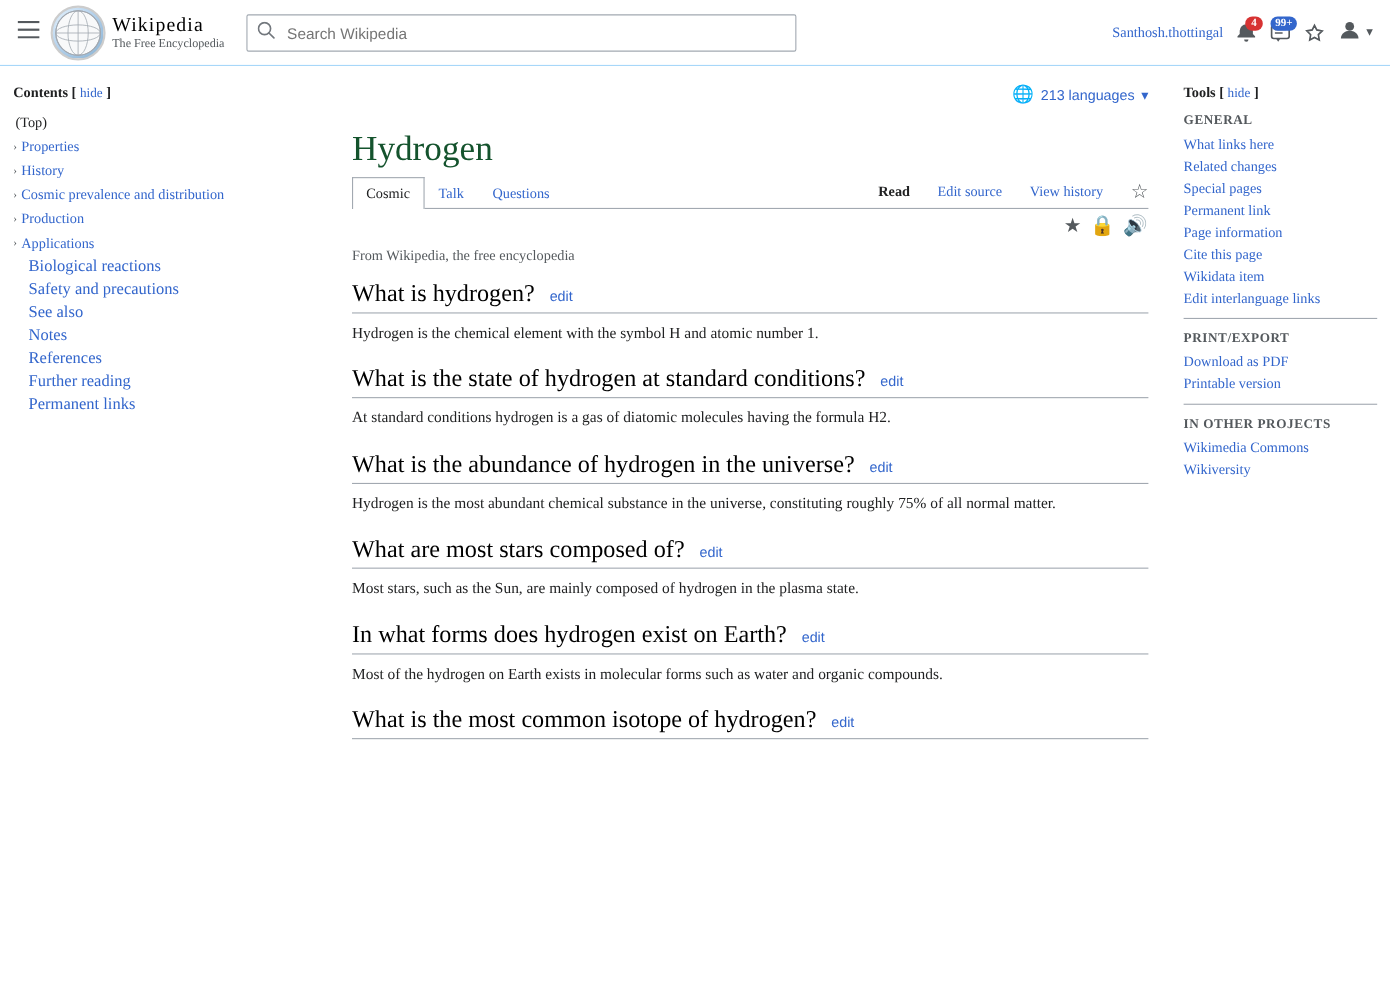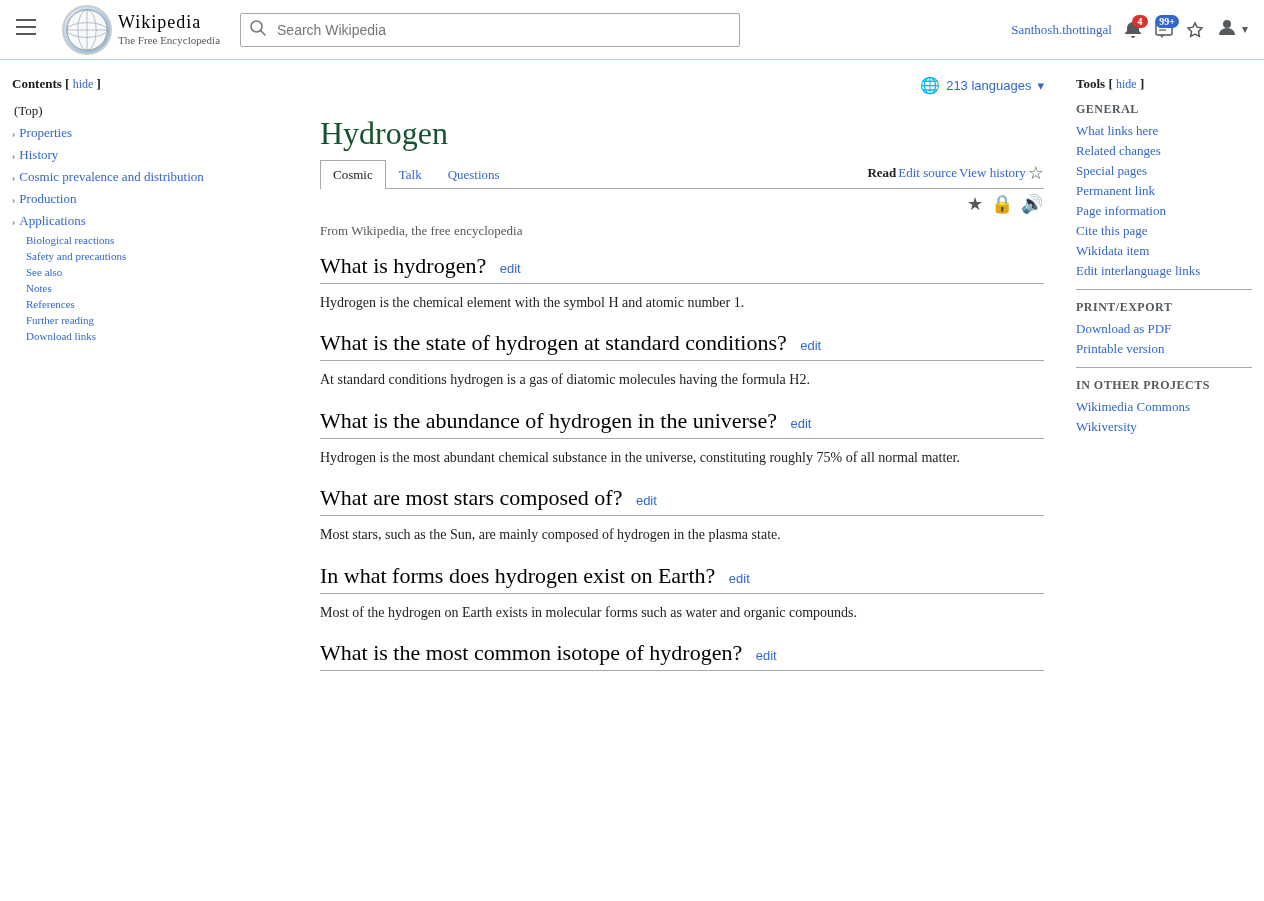--- a/index.html
+++ b/index.html
@@ -10,21 +10,21 @@
       display: flex;
       align-items: center;
       padding: 6px 16px;
       border-bottom: 1px solid #a7d7f9;
       background: #fff;
       height: 60px;
       position: fixed;
       top: 0; left: 0; right: 0;
       z-index: 100;
     }
-    #header-left { display: flex; align-items: center; gap: 26px; }
+    #header-left { display: flex; align-items: center; gap: 10px; }
     #menu-icon { cursor: pointer; font-size: 18px; color: #54595d; }
     .wiki-logo { display: flex; align-items: center; gap: 6px; text-decoration: none; }
     .wiki-logo-globe {
       width: 50px; height: 50px;
       border-radius: 50%;
       border: 2px solid #ccc;
       background: radial-gradient(ellipse at 30% 30%, #e8f4fd, #b8d4ee, #7ba7c9);
       display: flex; align-items: center; justify-content: center;
       font-size: 24px;
       position: relative;
@@ -114,21 +114,21 @@
       padding: 3px 0;
       cursor: pointer;
       color: #3366cc;
     }
     .toc-item.top { color: #202122; font-size: 13px; padding-left: 2px; }
     .toc-chevron { font-size: 10px; color: #54595d; }
     .toc-sub-item {
       padding: 2px 0 2px 14px;
       cursor: pointer;
       color: #3366cc;
-      font-size: 11px;
+      font-size: 15px;
     }
 
     
     #main-content {
       flex: 1;
       padding: 16px 20px;
       max-width: 860px;
     }
     
     .page-title {
@@ -172,21 +172,21 @@
       margin-bottom: -1px;
     }
     .tab.active {
       color: #202122;
       background: #fff;
       border-color: #a2a9b1;
       border-bottom-color: #fff;
     }
     .tab-right-icons {
       margin-left: auto;
-      display: flex; align-items: center; gap: 2px;
+      display: flex; align-items: center; gap: 25px;
       padding-bottom: 4px;
     }
     .tab-action { color: #3366cc; font-size: 13px; cursor: pointer; text-decoration: none; }
     .tab-action.active { color: #202122; font-weight: bold; }
     
     .from-wiki { font-size: 13px; color: #54595d; margin: 6px 0 14px 0; }
     
     .article-icons { display: flex; align-items: center; gap: 8px; justify-content: flex-end; margin-bottom: 8px; }
     .article-icon { font-size: 18px; cursor: pointer; color: #54595d; }
     
@@ -368,21 +368,21 @@
       <span class="toc-chevron">›</span>
       <span>Applications</span>
     </div>
 
     <div class="toc-sub-item">Biological reactions</div>
     <div class="toc-sub-item">Safety and precautions</div>
     <div class="toc-sub-item">See also</div>
     <div class="toc-sub-item">Notes</div>
     <div class="toc-sub-item">References</div>
     <div class="toc-sub-item">Further reading</div>
-    <div class="toc-sub-item">Download links</div>
+    <div class="toc-sub-item">Permanent links</div>
   </nav>
 
   <main id="main-content">
 
     <div class="lang-row">
       <button class="lang-btn">
         <span class="lang-icon">🌐</span>
         <span>213 languages</span>
         <span>▾</span>
       </button>

